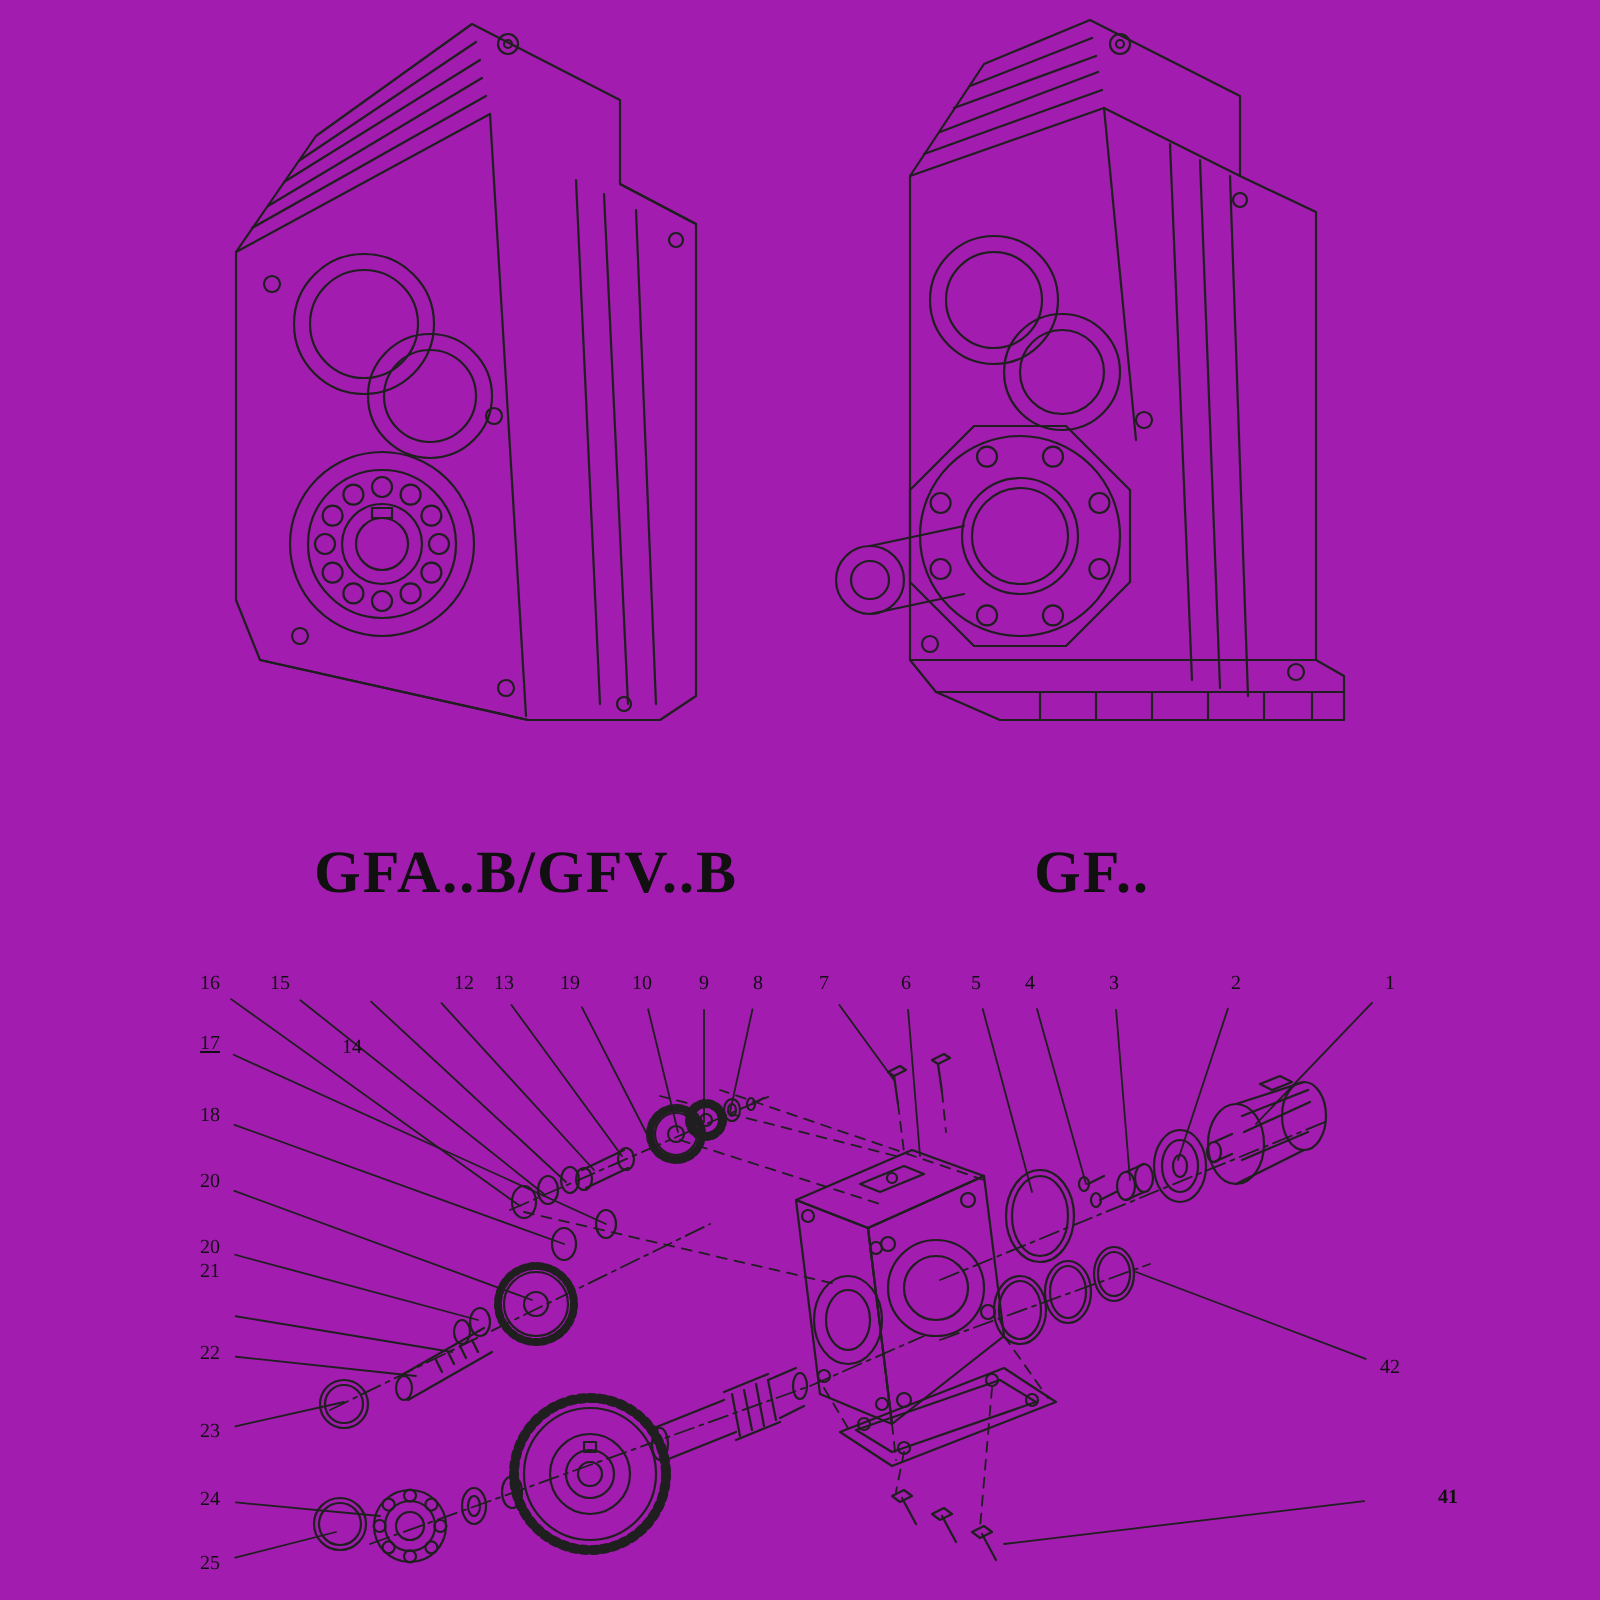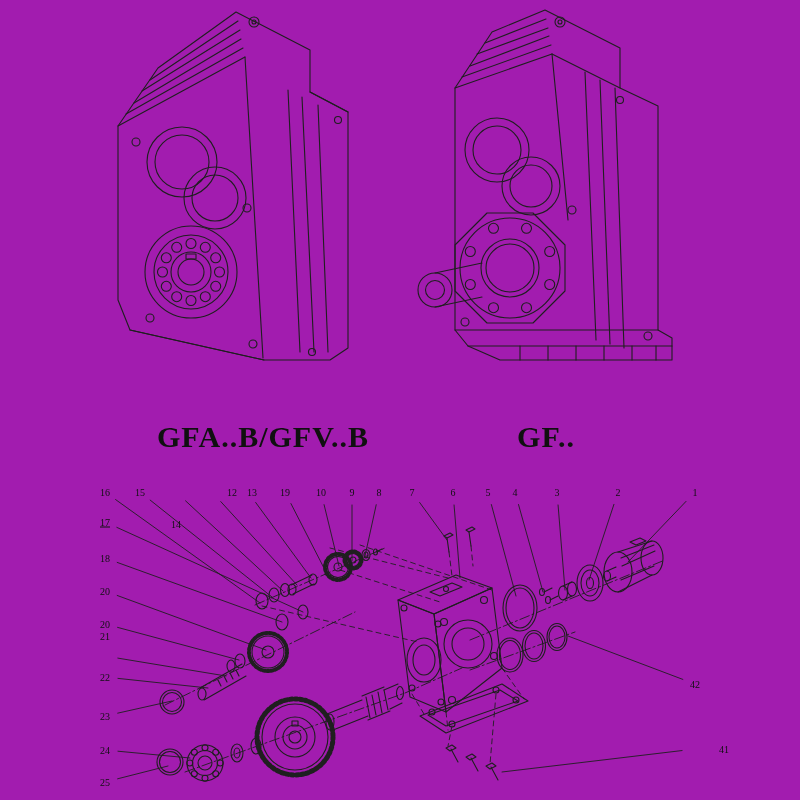--- a/index.html
+++ b/index.html
@@ -373,15 +373,15 @@
       <span class="callout" style="left: 105px; top: 522px; text-decoration: underline;">17</span>
       <span class="callout" style="left: 105px; top: 558px;">18</span>
       <span class="callout" style="left: 105px; top: 591px;">20</span>
       <span class="callout" style="left: 105px; top: 624px;">20</span>
       <span class="callout" style="left: 105px; top: 636px;">21</span>
       <span class="callout" style="left: 105px; top: 677px;">22</span>
       <span class="callout" style="left: 105px; top: 716px;">23</span>
       <span class="callout" style="left: 105px; top: 750px;">24</span>
       <span class="callout" style="left: 105px; top: 782px;">25</span>
       <span class="callout" style="left: 695px; top: 684px; text-align: center;">42</span>
-      <span class="callout" style="left: 724px; top: 749px;">41</span>
+      <span class="callout" style="left: 724px; top: 749px; font-weight: bold;">41</span>
     </div>
 </div>
 
 </body></html>

